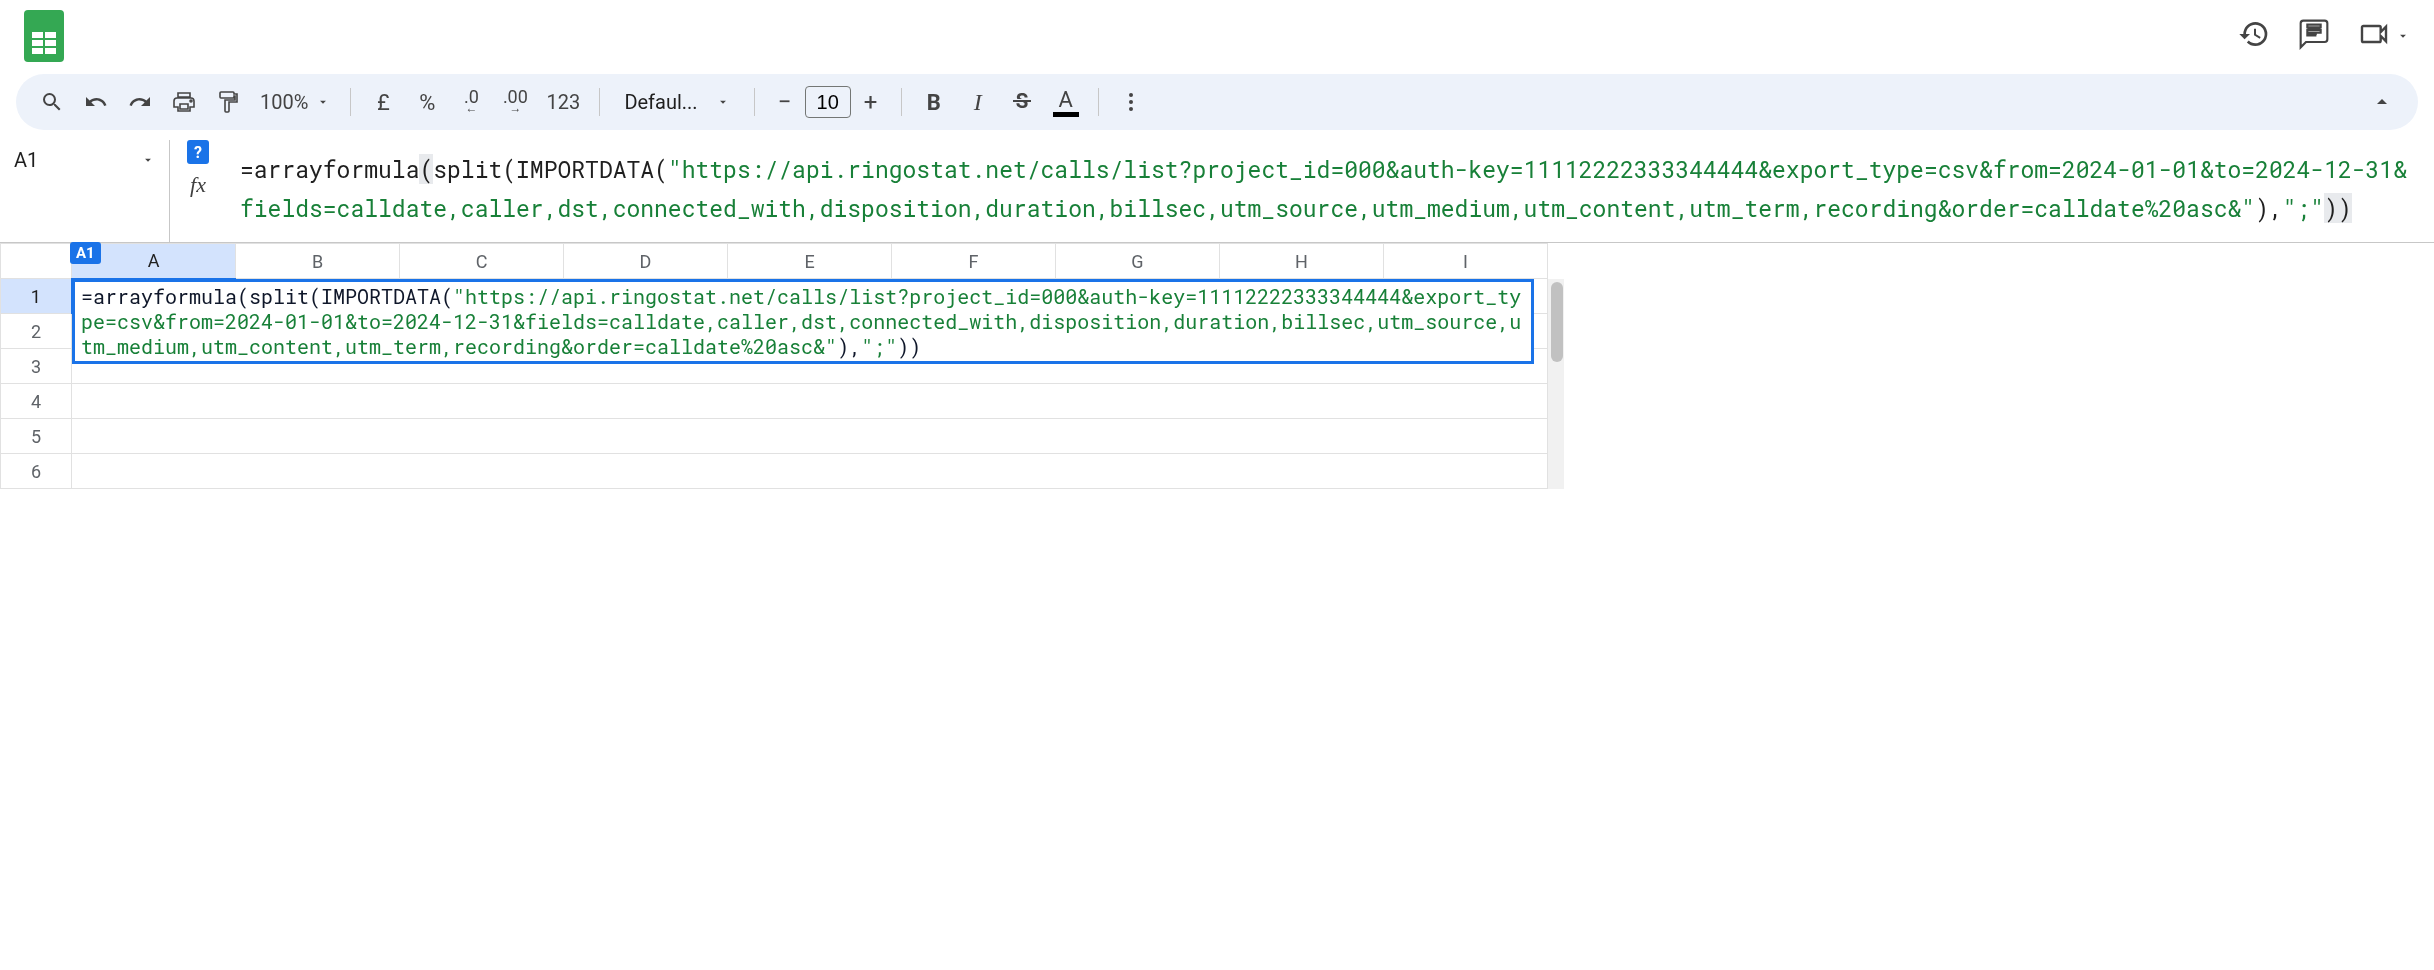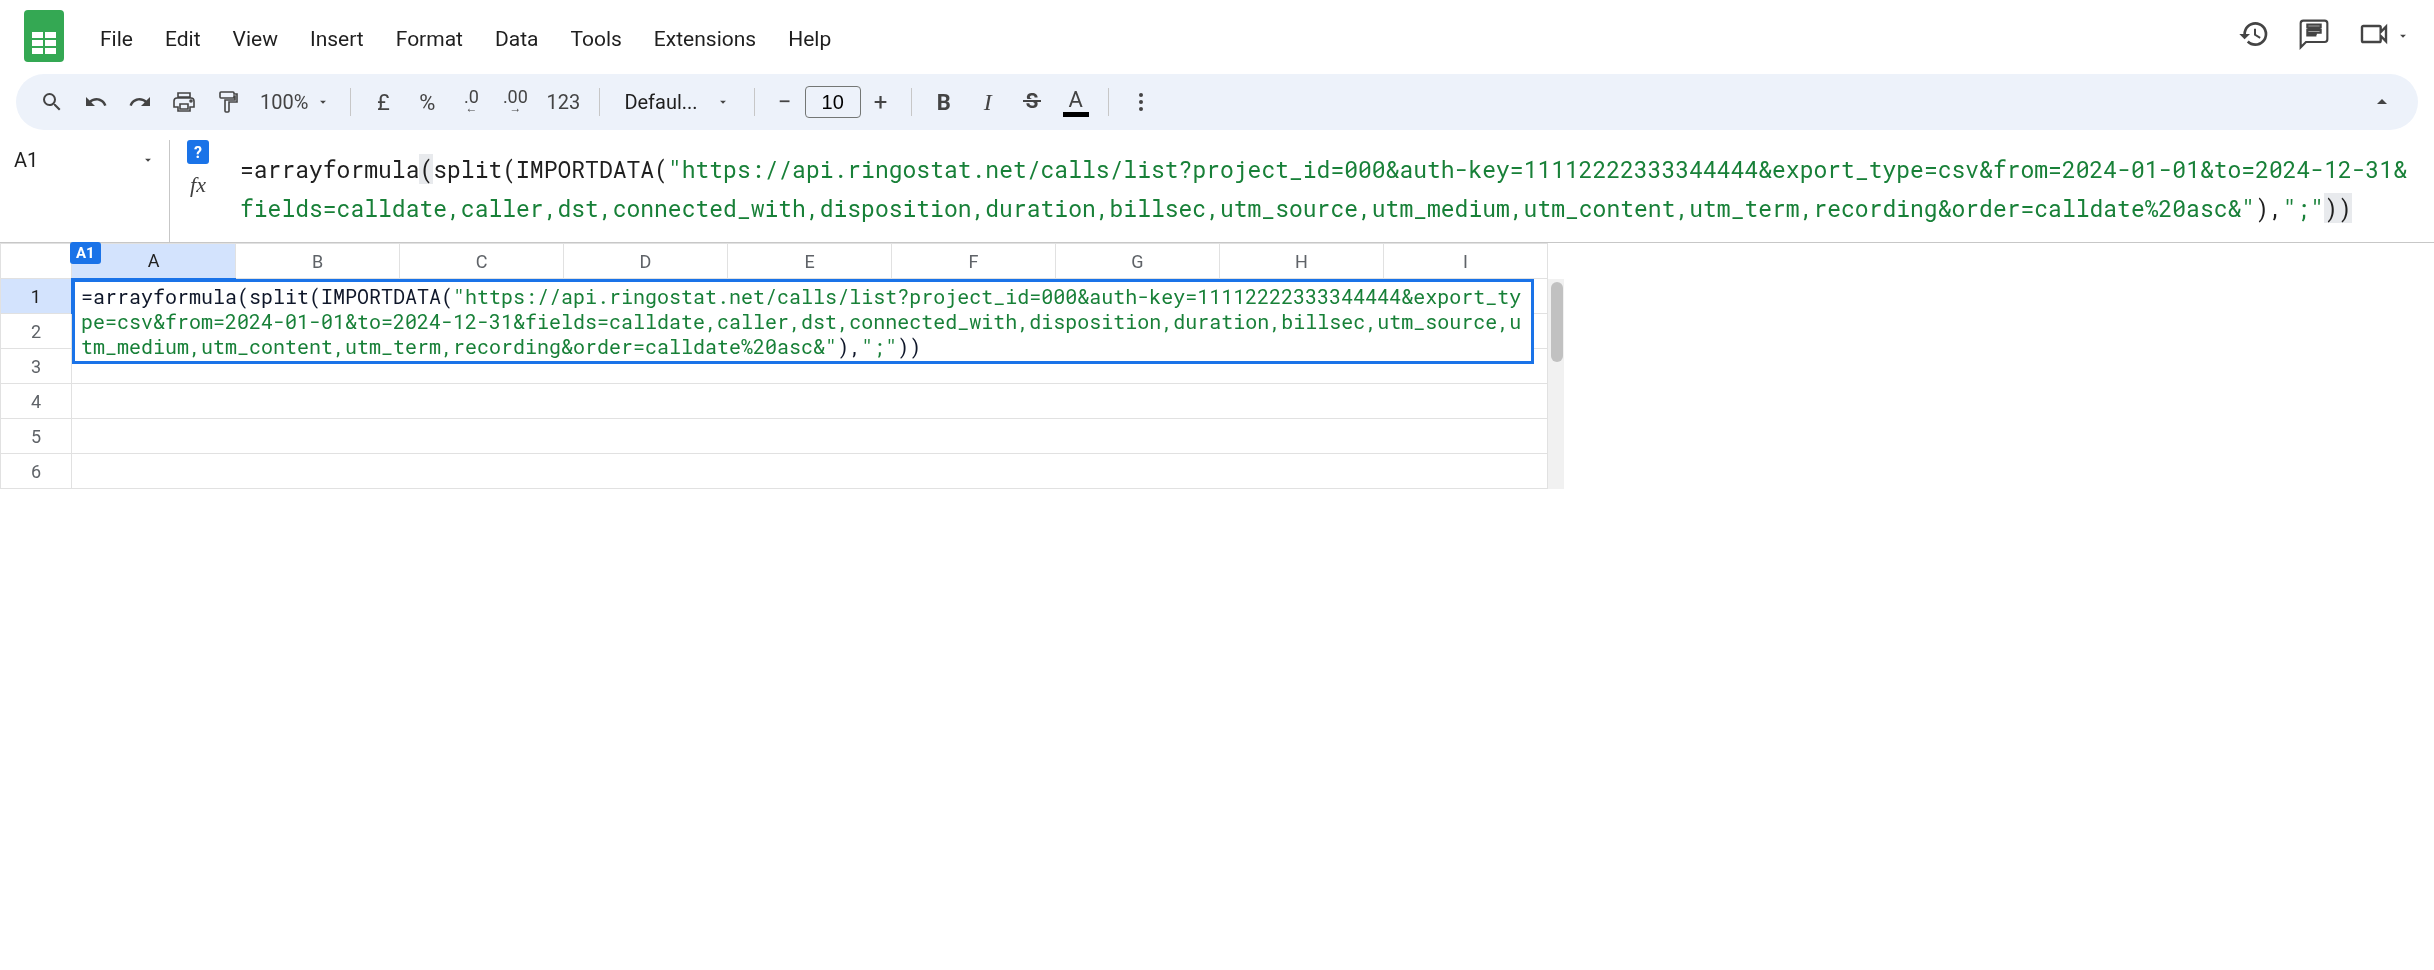--- a/index.html
+++ b/index.html
@@ -36,21 +36,21 @@
 .toolbar { display: flex; align-items: center; background: #edf2fa; border-radius: 40px; margin: 10px 16px; padding: 0 16px; gap: 4px; height: 56px; }
 .tbtn { display: flex; align-items: center; justify-content: center; width: 40px; height: 40px; border-radius: 6px; cursor: pointer; color: #444; }
 .tbtn svg { width: 24px; height: 24px; fill: #444; }
 .tsep { width: 1px; height: 28px; background: #c7c7c7; margin: 0 8px; }
 .zoom { display: flex; align-items: center; gap: 8px; color: #444; font-size: 20px; padding: 0 8px; }
 .zoom svg { width: 14px; height: 14px; fill: #444; }
 .font-sel { display: flex; align-items: center; gap: 18px; font-size: 20px; color: #1f1f1f; padding: 0 12px; }
 .font-sel svg { width: 14px; height: 14px; fill: #444; }
 .size-group { display: flex; align-items: center; gap: 2px; }
 .size-btn { width: 36px; height: 36px; display: flex; align-items: center; justify-content: center; cursor: pointer; font-size: 24px; color: #444; }
-.size-input { width: 56px; height: 32px; border: 1px solid #747775; border-radius: 4px; text-align: center; font-size: 20px; background: transparent; }
+.size-input { width: 46px; height: 32px; border: 1px solid #747775; border-radius: 4px; text-align: center; font-size: 20px; background: transparent; }
 .toolbar-end { margin-left: auto; display: flex; align-items: center; }
 .text-color { position: relative; display: flex; flex-direction: column; align-items: center; width: 40px; }
 .text-color .letter { font-size: 22px; font-weight: 400; }
 .text-color .underline { width: 26px; height: 5px; background: #000; }
 
 
 .formula-row { display: flex; border-bottom: 1px solid #c7c7c7; }
 .name-box { width: 170px; display: flex; align-items: flex-start; justify-content: space-between; padding: 8px 14px; border-right: 1px solid #c7c7c7; font-size: 20px; }
 .name-box .dd { color: #444; }
 .name-box svg { width: 14px; height: 14px; fill: #444; }
@@ -90,31 +90,20 @@
           <span></span>
           <span></span>
           <span></span>
           <span></span>
           <span></span>
           <span></span>
         </div>
       </div>
   </div>
   <div class="title-area">
-    <div class="menu-bar">
-      <div class="menu-item">File</div>
-      <div class="menu-item">Edit</div>
-      <div class="menu-item">View</div>
-      <div class="menu-item">Insert</div>
-      <div class="menu-item">Format</div>
-      <div class="menu-item">Data</div>
-      <div class="menu-item">Tools</div>
-      <div class="menu-item">Extensions</div>
-      <div class="menu-item">Help</div>
-    </div>
   </div>
   <div class="header-right">
     <span class="hicon"><svg viewBox="0 0 24 24">
           <path d="M13 3a9 9 0 0 0-9 9H1l3.89 3.89.07.14L9 12H6c0-3.87 3.13-7 7-7s7 3.13 7 7-3.13 7-7 7c-1.93 0-3.68-.79-4.94-2.06l-1.42 1.42A8.954 8.954 0 0 0 13 21a9 9 0 0 0 0-18zm-1 5v5l4.28 2.54.72-1.21-3.5-2.08V8H12z"></path>
         </svg></span>
     <span class="hicon"><svg viewBox="0 0 24 24">
           <path d="M20 2H4c-1.1 0-2 .9-2 2v18l4-4h14c1.1 0 2-.9 2-2V4c0-1.1-.9-2-2-2zM7 9h10v2H7zm6 4H7v-2h6zm4-6H7V5h10z" fill="none" stroke="#444" stroke-width="1.6"></path>
           <line x1="7" y1="8" x2="17" y2="8" stroke="#444" stroke-width="1.6"></line>
           <line x1="7" y1="12" x2="14" y2="12" stroke="#444" stroke-width="1.6"></line>
         </svg></span>

